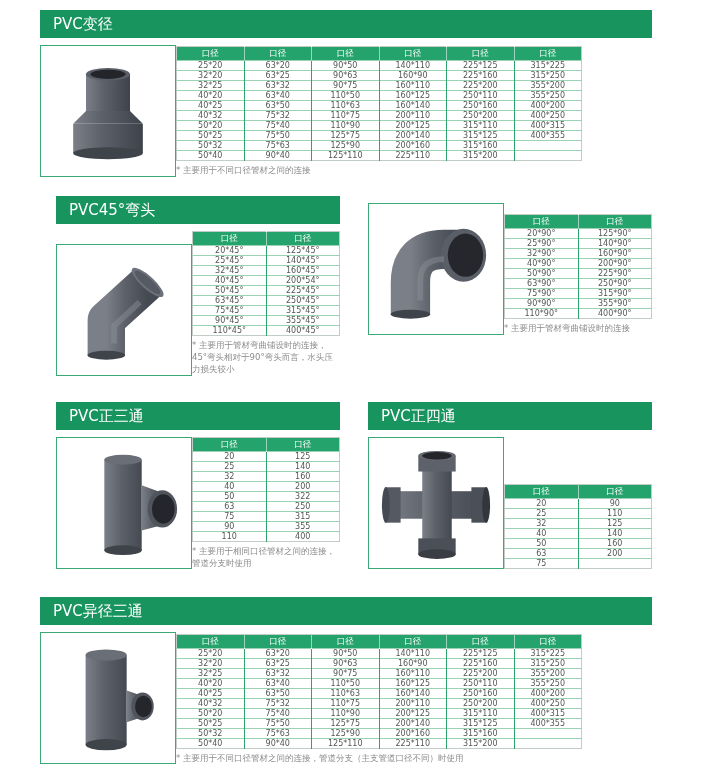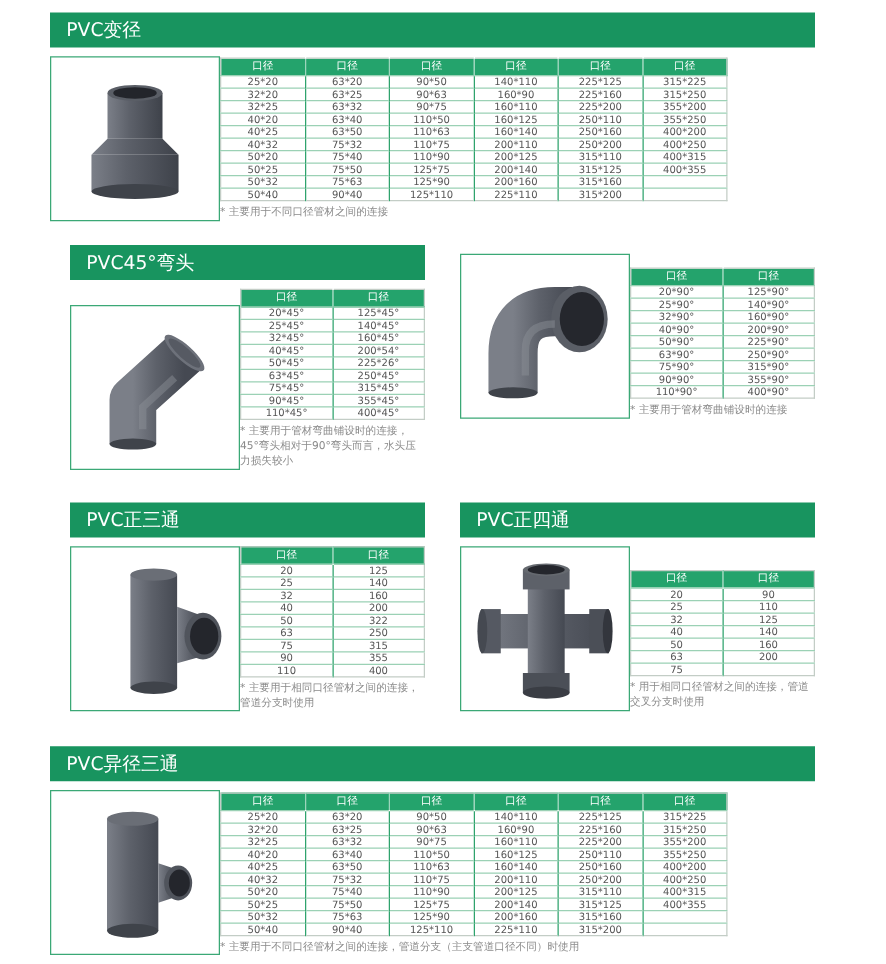--- a/index.html
+++ b/index.html
@@ -230,21 +230,21 @@
                   <tr>
                     <td>32*45°</td>
                     <td>160*45°</td>
                   </tr>
                   <tr>
                     <td>40*45°</td>
                     <td>200*54°</td>
                   </tr>
                   <tr>
                     <td>50*45°</td>
-                    <td>225*26°</td>
+                    <td>225*45°</td>
                   </tr>
                   <tr>
                     <td>63*45°</td>
                     <td>250*45°</td>
                   </tr>
                   <tr>
                     <td>75*45°</td>
                     <td>315*45°</td>
                   </tr>
                   <tr>
@@ -474,21 +474,20 @@
                     <td>63</td>
                     <td>200</td>
                   </tr>
                   <tr>
                     <td>75</td>
                     <td></td>
                   </tr>
                 </tbody>
               </table>
             </div>
-          <div class="footnote">* 用于相同口径管材之间的连接，管道交叉分支时使用</div>
         </div>
       </div>
     </section>
   </div>
 
   <section class="section-full">
     <div class="banner">
       <span>PVC异径三通</span>
     </div>
     <div class="content">

